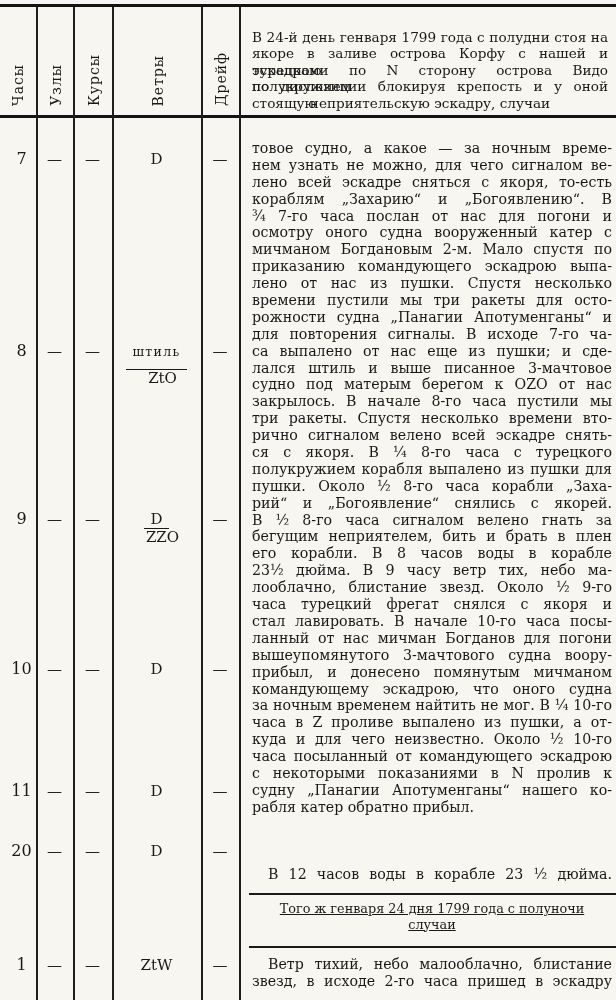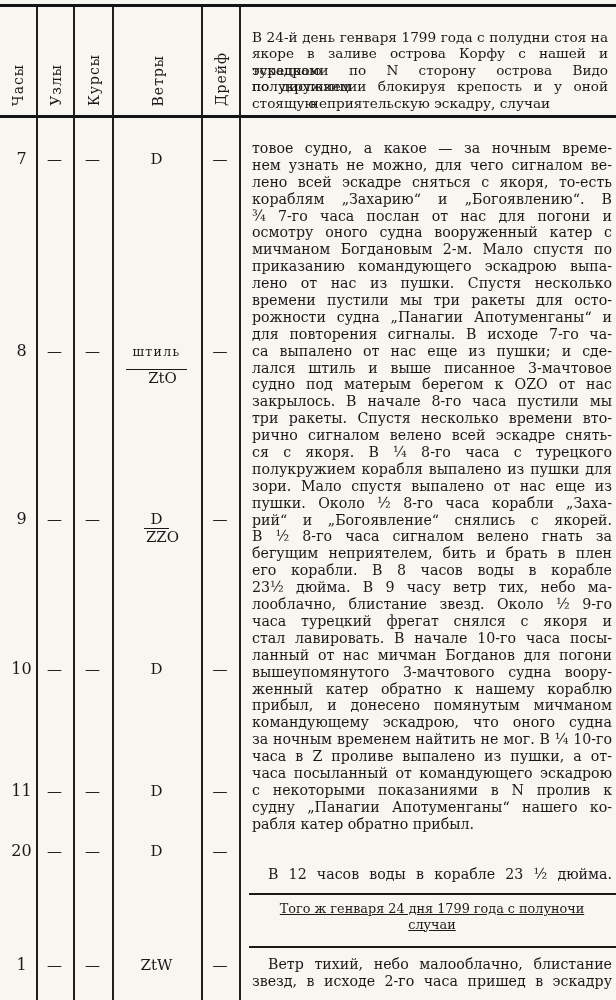--- a/index.html
+++ b/index.html
@@ -176,37 +176,36 @@
       <div class="tline">рожности судна „Панагии Апотуменганы“ и</div>
       <div class="tline">для повторения сигналы. В исходе 7-го ча-</div>
       <div class="tline">са выпалено от нас еще из пушки; и сде-</div>
       <div class="tline">лался штиль и выше писанное 3-мачтовое</div>
       <div class="tline">судно под матерым берегом к OZO от нас</div>
       <div class="tline">закрылось. В начале 8-го часа пустили мы</div>
       <div class="tline">три ракеты. Спустя несколько времени вто-</div>
       <div class="tline">рично сигналом велено всей эскадре снять-</div>
       <div class="tline">ся с якоря. В ¼ 8-го часа с турецкого</div>
       <div class="tline">полукружием корабля выпалено из пушки для</div>
-      <div class="tline">зори. Мало спустя выпалено от нас еще из</div>
       <div class="tline">пушки. Около ½ 8-го часа корабли „Заха-</div>
       <div class="tline">рий“ и „Богоявление“ снялись с якорей.</div>
       <div class="tline">В ½ 8-го часа сигналом велено гнать за</div>
       <div class="tline">бегущим неприятелем, бить и брать в плен</div>
       <div class="tline">его корабли. В 8 часов воды в корабле</div>
       <div class="tline">23½ дюйма. В 9 часу ветр тих, небо ма-</div>
       <div class="tline">лооблачно, блистание звезд. Около ½ 9-го</div>
       <div class="tline">часа турецкий фрегат снялся с якоря и</div>
       <div class="tline">стал лавировать. В начале 10-го часа посы-</div>
       <div class="tline">ланный от нас мичман Богданов для погони</div>
       <div class="tline">вышеупомянутого 3-мачтового судна воору-</div>
-      <div class="tline">женный катер обратно к нашему кораблю</div>
       <div class="tline">прибыл, и донесено помянутым мичманом</div>
       <div class="tline">командующему эскадрою, что оного судна</div>
       <div class="tline">за ночным временем найтить не мог. В ¼ 10-го</div>
       <div class="tline">часа в Z проливе выпалено из пушки, а от-</div>
+      <div class="tline">куда и для чего неизвестно. Около ½ 10-го</div>
       <div class="tline">часа посыланный от командующего эскадрою</div>
       <div class="tline">с некоторыми показаниями в N пролив к</div>
       <div class="tline">судну „Панагии Апотуменганы“ нашего ко-</div>
       <div class="tline">рабля катер обратно прибыл.</div>
     </div>
 
   <div class="closing-line">В 12 часов воды в корабле 23 ½ дюйма.</div>
 
   <div class="sep-rule sep-rule-top"></div>
   <div class="separator-note">

